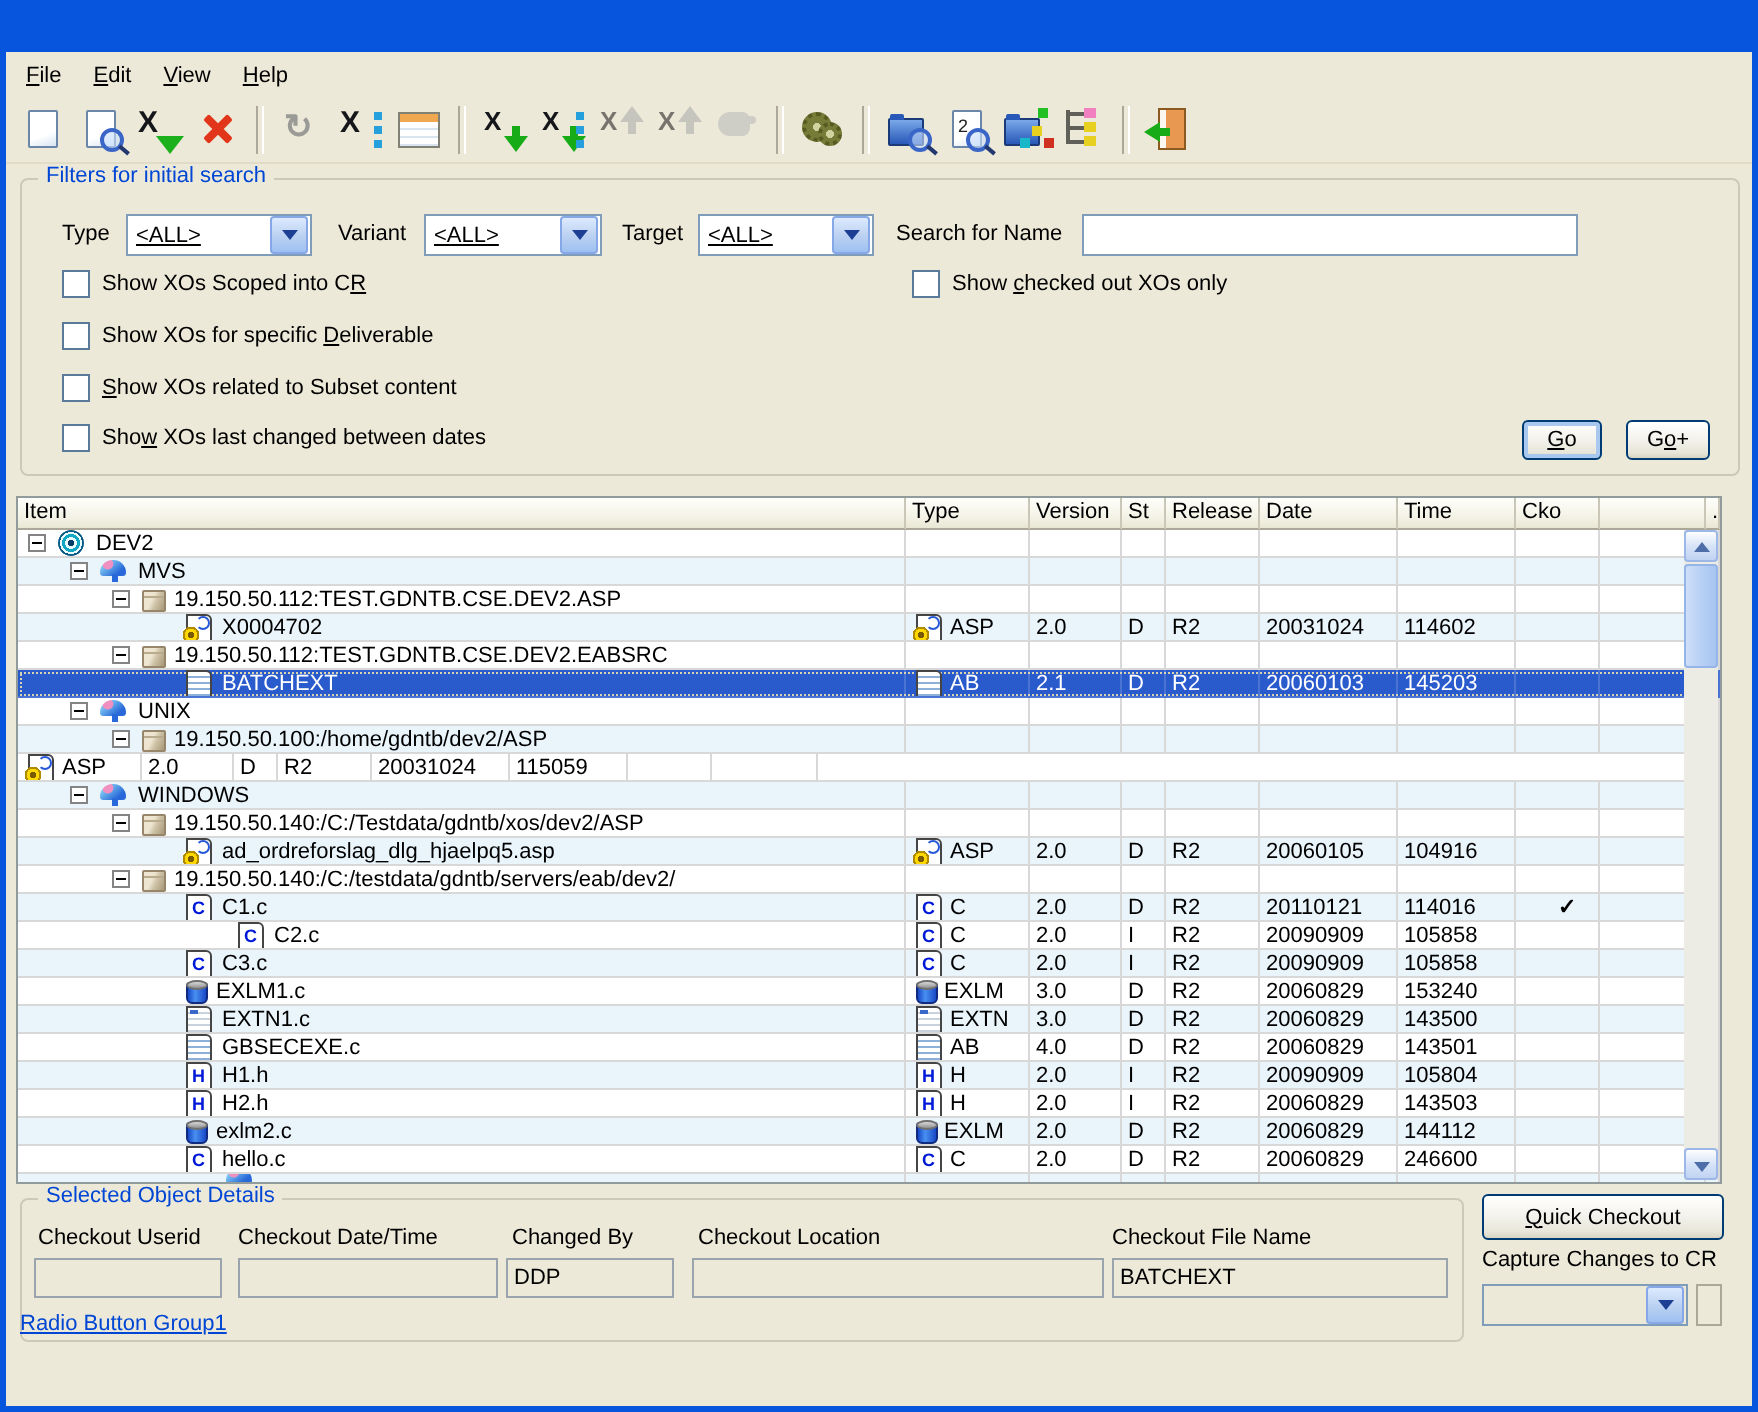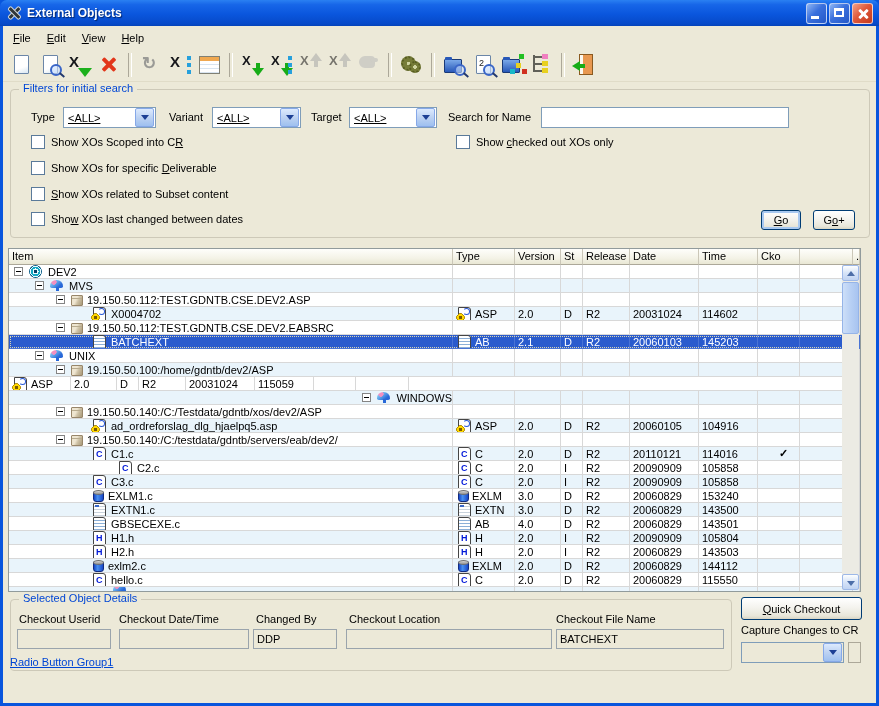--- a/index.html
+++ b/index.html
@@ -172,29 +172,20 @@
   #statusbar{left:3px;top:680px;width:873px;height:23px;}
   .spanel{position:absolute;top:3px;height:17px;border:1px solid;border-color:#aca899 #fff #fff #aca899;
     box-sizing:border-box;padding:1px 4px;overflow:hidden;white-space:nowrap;}
   #spanel1{left:2px;width:760px;}
   #spanel2{left:764px;width:106px;}
 </style>
 </head>
 <body>
 
 <div id="window">
-  <div id="titlebar">
-    <span class="app-icon"></span>
-    <span class="title-text">External Objects</span>
-    <span class="tb-btns">
-      <span class="tb-btn min"></span>
-      <span class="tb-btn max"></span>
-      <span class="tb-btn close"></span>
-    </span>
-  </div>
   <div id="body"></div>
 
   <div id="menubar" class="blk">
       <div class="menu-item"><u>F</u>ile</div>
       <div class="menu-item"><u>E</u>dit</div>
       <div class="menu-item"><u>V</u>iew</div>
       <div class="menu-item"><u>H</u>elp</div>
     </div>
   <div id="toolbar" class="blk">
       <div class="tbi">
@@ -474,21 +465,21 @@
           <div class="cell" style="width: 46px;">2.0</div>
           <div class="cell" style="width: 22px;">D</div>
           <div class="cell" style="width: 47px;">R2</div>
           <div class="cell" style="width: 69px;">20031024</div>
           <div class="cell" style="width: 59px;">115059</div>
           <div class="cell" style="width: 42px;"></div>
           <div class="cell" style="width: 53px;"></div>
           <div class="cell last"></div>
         </div>
         <div class="trow even">
-          <div class="cell itemcell" style="width: 444px; padding-left: 26px; justify-content: flex-end;">
+          <div class="cell itemcell" style="width: 444px; padding-left: 26px;">
             <span class="exp"></span>
             <span class="icon ic-variant"></span>
             <span class="itemlabel">WINDOWS</span>
           </div>
           <div class="cell" style="width: 62px;"></div>
           <div class="cell" style="width: 46px;"></div>
           <div class="cell" style="width: 22px;"></div>
           <div class="cell" style="width: 47px;"></div>
           <div class="cell" style="width: 69px;"></div>
           <div class="cell" style="width: 59px;"></div>
@@ -727,21 +718,21 @@
             <span class="itemlabel">hello.c</span>
           </div>
           <div class="cell" style="width: 62px;">
             <span class="icon ic-c"></span>
             <span>C</span>
           </div>
           <div class="cell" style="width: 46px;">2.0</div>
           <div class="cell" style="width: 22px;">D</div>
           <div class="cell" style="width: 47px;">R2</div>
           <div class="cell" style="width: 69px;">20060829</div>
-          <div class="cell" style="width: 59px;">115550</div>
+          <div class="cell" style="width: 59px;">246600</div>
           <div class="cell" style="width: 42px;"></div>
           <div class="cell" style="width: 53px;"></div>
           <div class="cell last"></div>
         </div>
         <div class="trow even partial">
           <div class="cell itemcell" style="width: 444px; padding-left: 89px;">
             <span class="expsp"></span>
             <span class="icon ic-variant"></span>
             <span class="itemlabel"></span>
           </div>

